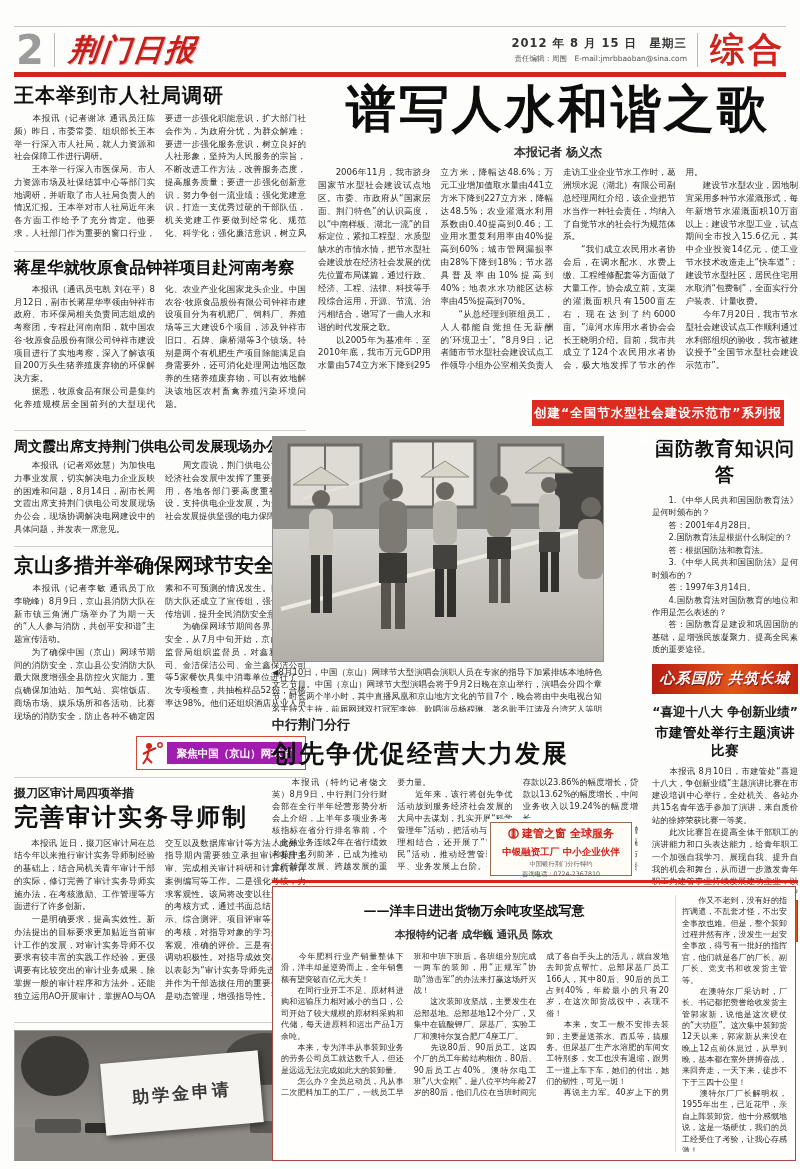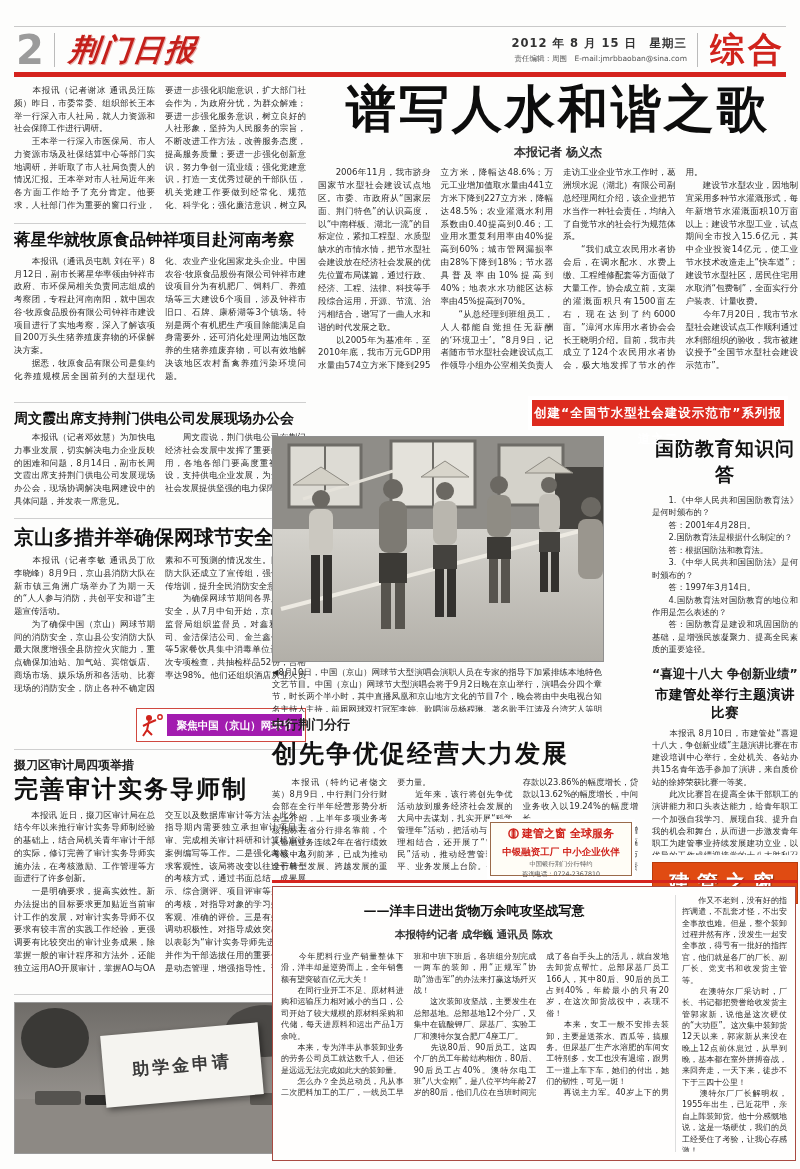--- a/index.html
+++ b/index.html
@@ -70,21 +70,21 @@
   #bankad .l2{color:#d0231c;font-size:9.5px;font-weight:bold;margin-top:5px}
   #bankad .l3,#bankad .l4{font-size:6.3px;color:#555;margin-top:1px}
   
   #rightcol{left:652px;top:436px;width:146px}
   #qatitle{font-size:19px;font-weight:bold;color:#111;text-align:center;letter-spacing:1px;margin-bottom:6px}
   .qa-q,.qa-a{font-size:8.3px;line-height:1.5;color:#2b2b2b;text-indent:2em;text-align:justify}
   #defbanner{margin-top:8px;height:30px;background:linear-gradient(90deg,#b71c12,#e2541c 55%,#c22313);
              color:#fff;font-size:14.5px;font-weight:bold;font-style:italic;letter-spacing:1px;
              display:flex;align-items:center;justify-content:center;text-shadow:1px 1px 1px #7c1208}
   #speech{margin-top:10px}
-  #speech .kicker{font-size:12.5px;text-align:left}
+  #speech .kicker{font-size:12.5px;text-align:right}
   #speech h2{font-size:13.5px;text-align:center;letter-spacing:.5px;margin:3px 0 5px;color:#111}
   #speechbody{font-size:8.3px;line-height:1.48;color:#2b2b2b;height:128px;overflow:hidden}
   #winbox{margin-top:7px;height:40px;background:#e04b12;color:#fff;font-size:21px;font-weight:bold;
           letter-spacing:7px;display:flex;align-items:center;justify-content:center;
           border:1px solid #b93c0c;text-shadow:1px 1px 1px #8d2c06}
   
   #botrule{left:272px;top:880px;width:526px;height:3px;background:#d5231e}
   #botbox{left:272px;top:886px;width:524px;height:275px;border:1px solid #a94a42;
           box-sizing:border-box;padding:8px;background:#fffefd}
   #botside{position:absolute;right:8px;top:8px;width:112px;height:257px;overflow:hidden;
@@ -109,20 +109,21 @@
     <div id="editline">责任编辑：周围　E-mail:jmrbbaoban@sina.com</div>
   </div>
   <div class="vdiv"></div>
   <div id="section">综合</div>
 </div>
 <div id="redrule" class="abs"></div>
 
 <div id="leftcol" class="abs">
 
   <div class="art">
+    <h2 class="t20">王本举到市人社局调研</h2>
     <div class="cols2 jt pre bh132">　　本报讯（记者谢冰 通讯员汪陈频）昨日，市委常委、组织部长王本举一行深入市人社局，就人力资源和社会保障工作进行调研。
 　　王本举一行深入市医保局、市人力资源市场及社保结算中心等部门实地调研，并听取了市人社局负责人的情况汇报。王本举对市人社局近年来各方面工作给予了充分肯定。他要求，人社部门作为重要的窗口行业，要进一步强化职能意识，扩大部门社会作为，为政府分忧，为群众解难；要进一步强化服务意识，树立良好的人社形象，坚持为人民服务的宗旨，不断改进工作方法，改善服务态度，提高服务质量；要进一步强化创新意识，努力争创一流业绩；强化党建意识，打造一支优秀过硬的干部队伍，机关党建工作要做到经常化、规范化、科学化；强化廉洁意识，树立风清气正的形象，用一流的标准和要求来抓教育管理队伍。</div>
   </div>
 
   <div class="art">
     <h2 class="t17">蒋星华就牧原食品钟祥项目赴河南考察</h2>
     <div class="cols2 jt pre bh140">　　本报讯（通讯员屯凯 刘在平）8月12日，副市长蒋星华率领由钟祥市政府、市环保局相关负责同志组成的考察团，专程赴河南南阳，就中国农谷·牧原食品股份有限公司钟祥市建设项目进行了实地考察，深入了解该项目200万头生猪养殖废弃物的环保解决方案。
 　　据悉，牧原食品有限公司是集约化养殖规模居全国前列的大型现代化、农业产业化国家龙头企业。中国农谷·牧原食品股份有限公司钟祥市建设项目分为有机肥厂、饲料厂、养殖场等三大建设6个项目，涉及钟祥市旧口、石牌、康桥湖等3个镇场。特别是两个有机肥生产项目除能满足自身需要外，还可消化处理周边地区散养的生猪养殖废弃物，可以有效地解决该地区农村畜禽养殖污染环境问题。</div>
   </div>
 
@@ -273,20 +274,21 @@
   <div>
     <div class="qa-q">1.《中华人民共和国国防教育法》是何时颁布的？</div>
     <div class="qa-a">答：2001年4月28日。</div>
     <div class="qa-q">2.国防教育法是根据什么制定的？</div>
     <div class="qa-a">答：根据国防法和教育法。</div>
     <div class="qa-q">3.《中华人民共和国国防法》是何时颁布的？</div>
     <div class="qa-a">答：1997年3月14日。</div>
     <div class="qa-q">4.国防教育法对国防教育的地位和作用是怎么表述的？</div>
     <div class="qa-a">答：国防教育是建设和巩固国防的基础，是增强民族凝聚力、提高全民素质的重要途径。</div>
   </div>
+  <div id="defbanner">心系国防 共筑长城</div>
 
   <div id="speech">
     <div class="kicker">“喜迎十八大 争创新业绩”</div>
     <h2>市建管处举行主题演讲比赛</h2>
     <div id="speechbody" class="jt pre">　　本报讯 8月10日，市建管处“喜迎十八大，争创新业绩”主题演讲比赛在市建设培训中心举行，全处机关、各站办共15名青年选手参加了演讲，来自质价站的徐婷荣获比赛一等奖。
 　　此次比赛旨在提高全体干部职工的演讲能力和口头表达能力，给青年职工一个加强自我学习、展现自我、提升自我的机会和舞台，从而进一步激发青年职工为建管事业持续发展建功立业，以优异的工作成绩迎接党的十八大胜利召开。（小颜）</div>
   </div>
   <div id="winbox">建管之窗</div>
 </div>
 

